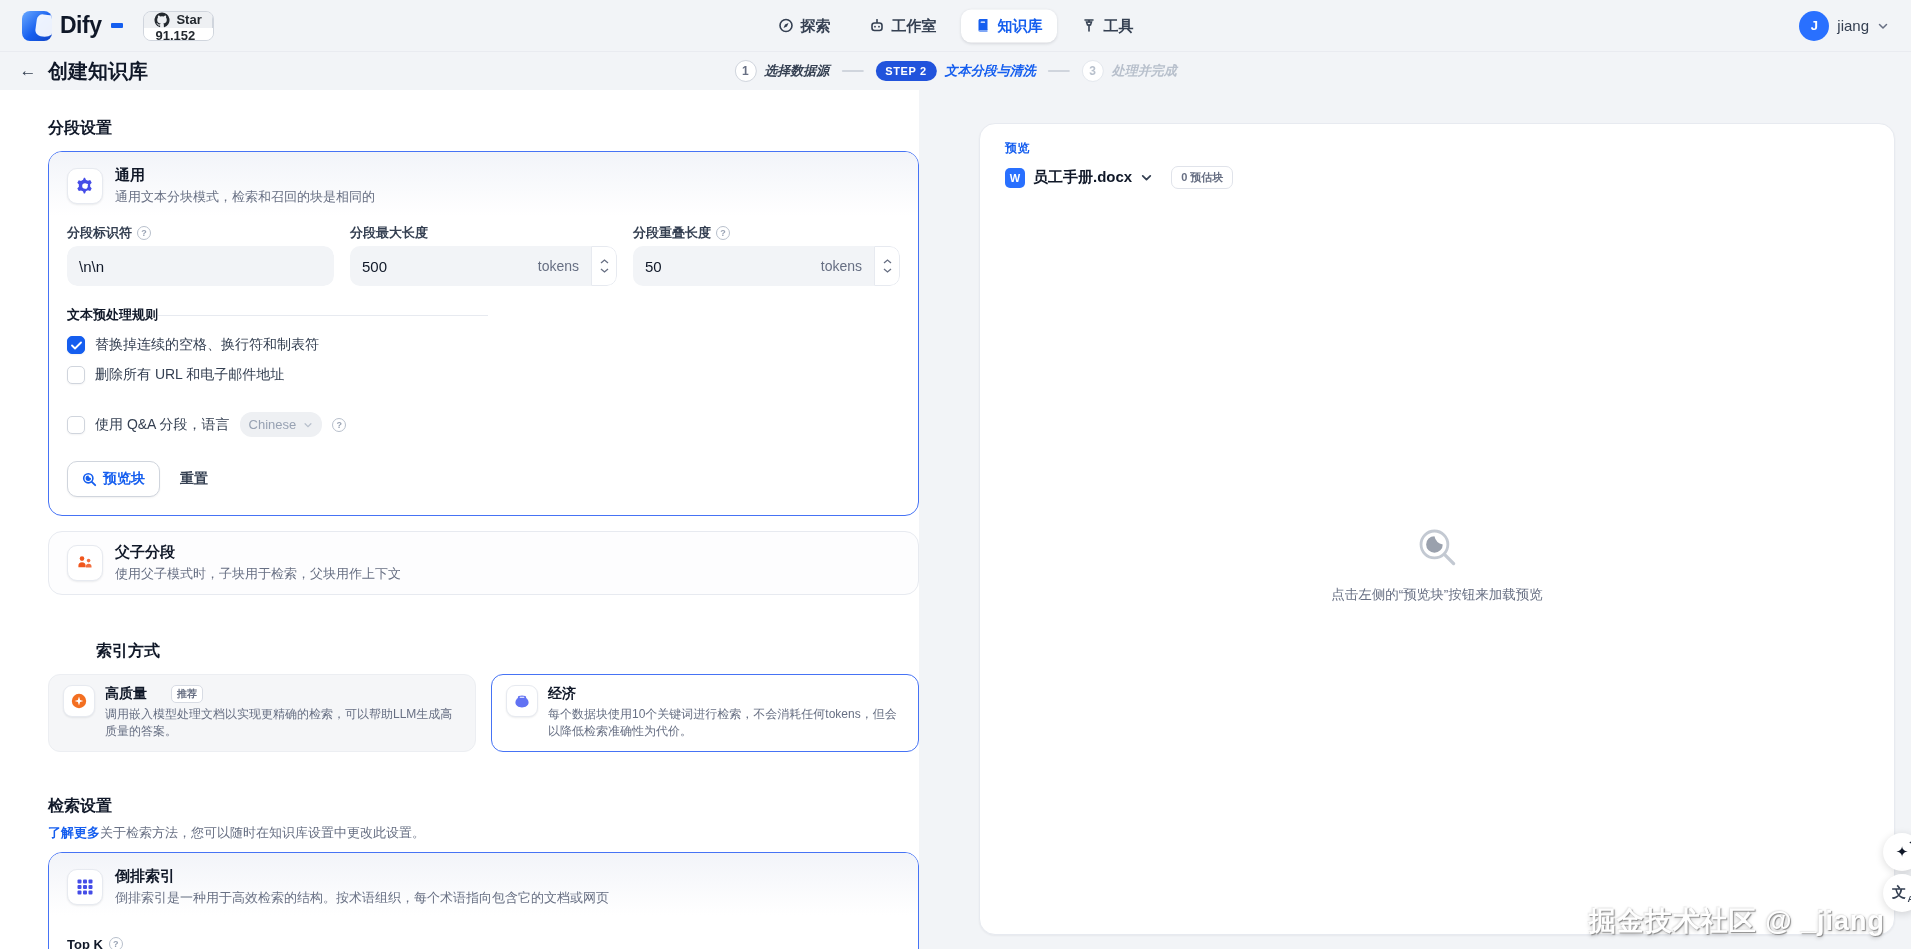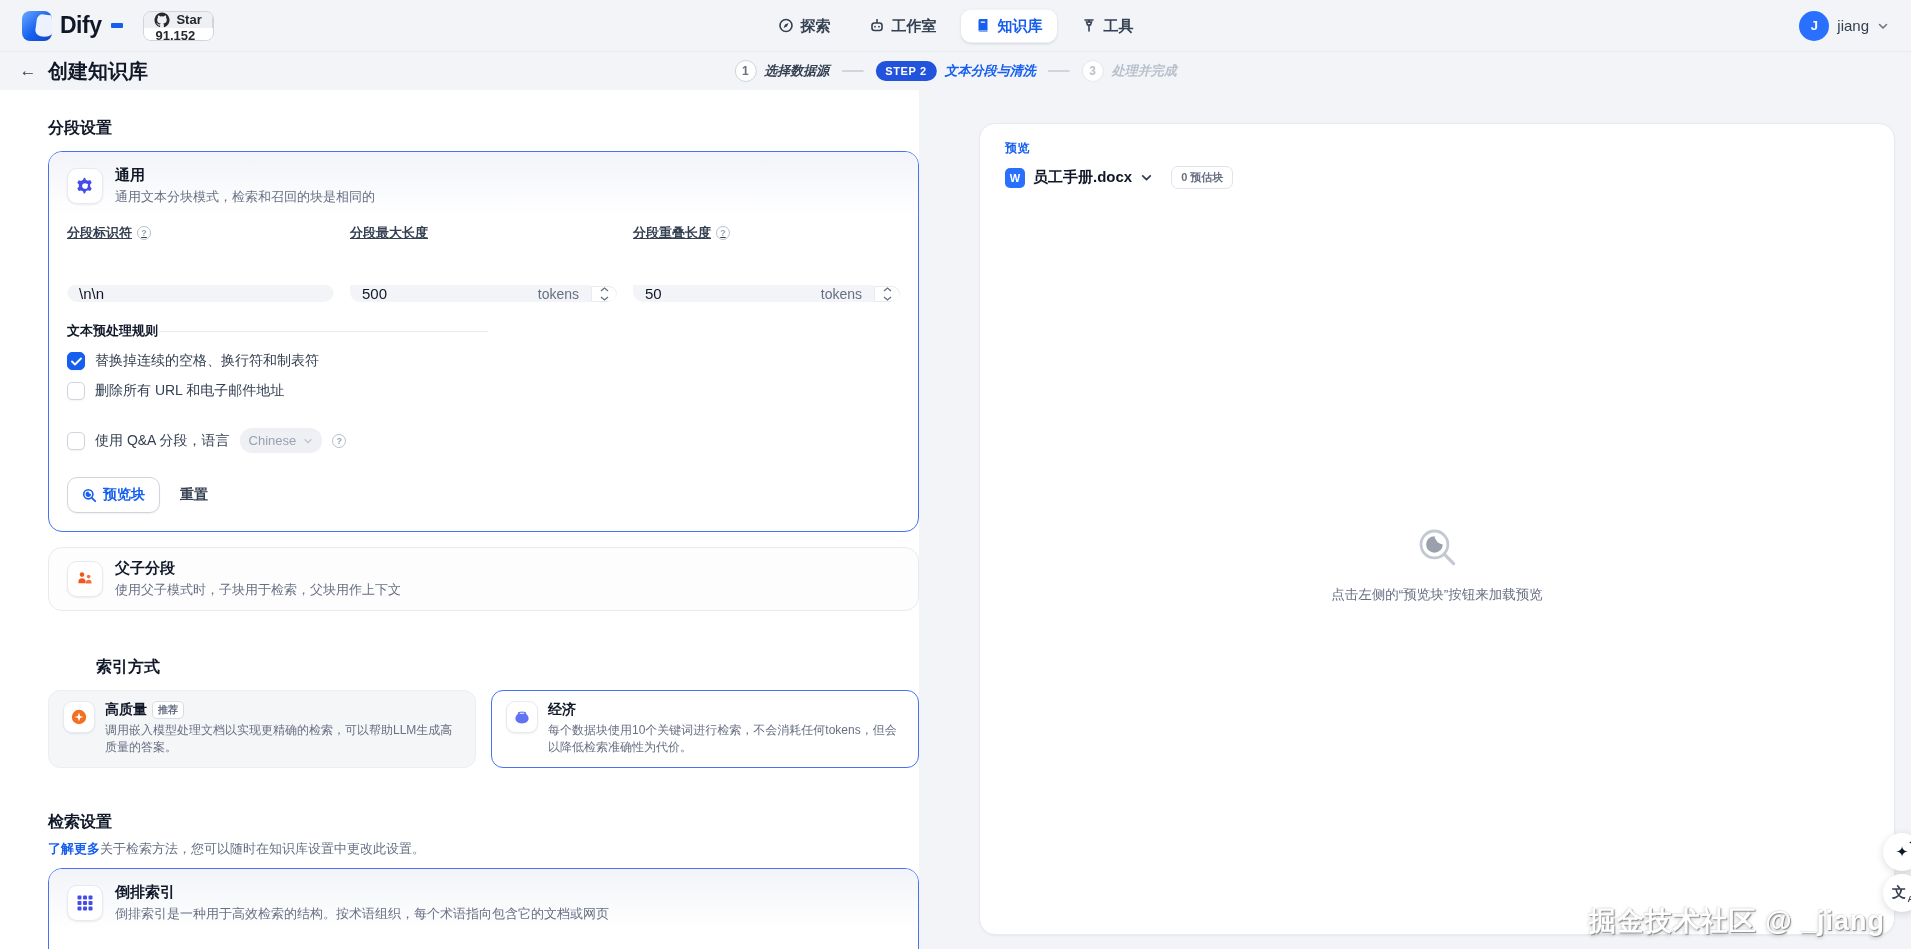--- a/index.html
+++ b/index.html
@@ -43,44 +43,44 @@
   .left-inner { width:871px; }
   .sec-title { font-size:16px; font-weight:700; color:#101828; }
   .card-selected { border:1.5px solid #4673f5; border-radius:14px; background:#fff; margin-top:12px; }
   .card-head { display:flex; gap:12px; padding:14px 18px 10px; background:linear-gradient(180deg,#f2f4f9 0%,rgba(255,255,255,0) 100%); border-radius:13px 13px 0 0; align-items:center; }
   .icon-tile { width:36px; height:36px; border-radius:10px; background:#fff; border:1px solid #e7eaf0; box-shadow:0 1px 2px rgba(16,24,40,.08); display:grid; place-items:center; flex:none; }
   .icon-tile.small { width:32px; height:32px; border-radius:9px; }
   .card-title { font-size:15px; font-weight:700; color:#101828; }
   .card-desc { font-size:13px; color:#676f83; margin-top:3px; }
   .card-body { padding:8px 18px 18px; }
   .fields { display:grid; grid-template-columns:1fr 1fr 1fr; gap:16px; }
-  .f-label { font-size:13px; font-weight:600; color:#354052; display:flex; align-items:center; gap:5px; margin-bottom:20px;text-decoration:underline; }
+  .f-label { font-size:13px; font-weight:600; color:#354052; display:flex; align-items:center; gap:5px; margin-bottom:4px; }
   .help { width:14px; height:14px; border-radius:50%; border:1.2px solid #b8c0cc; color:#98a2b3; font-size:9px; font-weight:700; display:grid; place-items:center; flex:none; }
-  .ctl { display:flex; height:40px; border-radius:10px; overflow:hidden;align-items:flex-end; }
+  .ctl { display:flex; height:40px; border-radius:10px; overflow:hidden; }
   .ctl-main { flex:1; background:#f2f4f7; display:flex; align-items:center; padding:0 12px; gap:8px; }
   .ctl-main input { border:none; background:transparent; outline:none; font-size:15px; color:#101828; width:100%; font-family:inherit; }
   .ctl-unit { color:#676f83; font-size:14px; flex:none; }
   .ctl-step { width:26px; background:#fff; border:1px solid #e7eaf0; border-radius:0 10px 10px 0; display:flex; flex-direction:column; align-items:center; justify-content:center; gap:4px; cursor:pointer; }
   .rules-head { display:flex; align-items:center; margin:20px 0 12px; }
   .rules-title { font-size:13px; font-weight:700; color:#101828; }
   .rules-line { flex:1; max-width:330px; height:1px; background:#e7eaf0; }
   .cb-row { display:flex; align-items:center; gap:10px; margin-bottom:12px; font-size:14px; color:#354052; }
   .cb { width:18px; height:18px; border-radius:5px; border:1.5px solid #d0d5dd; background:#fff; box-shadow:0 1px 2px rgba(16,24,40,.05); display:grid; place-items:center; flex:none; cursor:pointer; }
   .cb.checked { background:#155eef; border-color:#155eef; }
   .qa-row { display:flex; align-items:center; gap:10px; margin-top:28px; font-size:14px; color:#354052; }
   .lang-pill { display:flex; align-items:center; gap:7px; background:#eef0f3; border-radius:12px; padding:5px 9px; font-size:13px; color:#98a2b3; }
   .actions { display:flex; align-items:center; gap:20px; margin-top:24px; }
   .btn-preview { display:inline-flex; align-items:center; gap:6px; height:36px; padding:0 14px; border-radius:10px; border:1px solid #d0d5dd; background:#fff; color:#155eef; font-size:14px; font-weight:700; box-shadow:0 1px 2px rgba(16,24,40,.06); cursor:pointer; font-family:inherit; }
   .btn-reset { border:none; background:transparent; font-size:14px; font-weight:700; color:#354052; cursor:pointer; font-family:inherit; }
   .plain-card { margin-top:15px; border:1px solid #e7eaf0; border-radius:14px; background:#fdfdfe; padding:11px 18px; display:flex; gap:12px; align-items:center; }
   .idx-grid { display:grid; grid-template-columns:1fr 1fr; gap:15px; margin-top:12px; }
   .idx-card { border-radius:12px; padding:10px 14px; display:flex; gap:10px; align-items:flex-start; }
   .idx-card.muted { background:#f5f6f8; border:1px solid #eceef2; }
   .idx-card.selected { background:#fff; border:1.5px solid #4673f5; }
-  .idx-title-row { display:flex; align-items:flex-start; gap:5px; }
+  .idx-title-row { display:flex; align-items:flex-start; gap:24px; }
   .idx-title { font-size:14px; font-weight:700; color:#101828; }
   .badge { font-size:10px; color:#676f83; border:1px solid #d8dce4; background:#fff; border-radius:5px; padding:1px 5px; font-weight:600; }
   .idx-desc { font-size:12px; color:#676f83; line-height:1.45; margin-top:3px; }
   .sub-line { font-size:13px; color:#676f83; margin-top:7px; }
   .link { color:#155eef; font-weight:600; cursor:pointer; }
   .topk-label { display:flex; align-items:center; gap:6px; font-size:13px; font-weight:700; color:#101828; margin-top:6px; }
   
   .right-panel { width:918px; margin:33px 16px 14px 60px; background:#fff; border:1px solid #e7eaf0; border-radius:16px; box-shadow:0 1px 2px rgba(16,24,40,.05); position:relative; padding:16px 25px; }
   .preview-label { font-size:12px; font-weight:700; color:#155eef; letter-spacing:.5px; }
   .doc-row { display:flex; align-items:center; gap:8px; margin-top:9px; }

